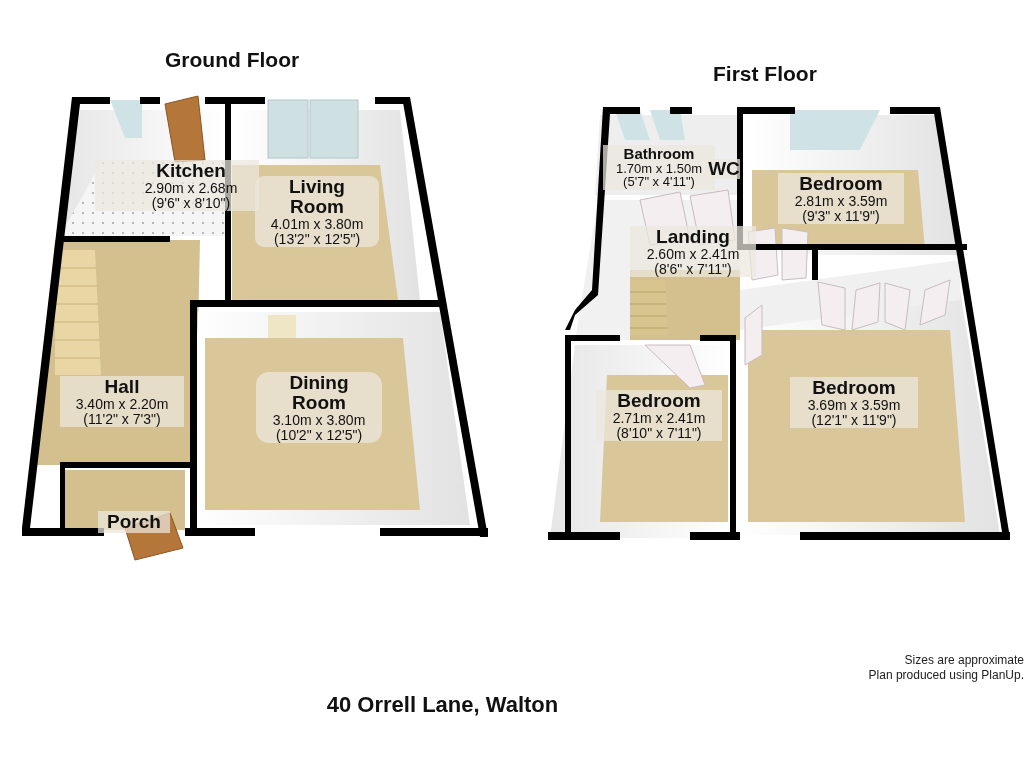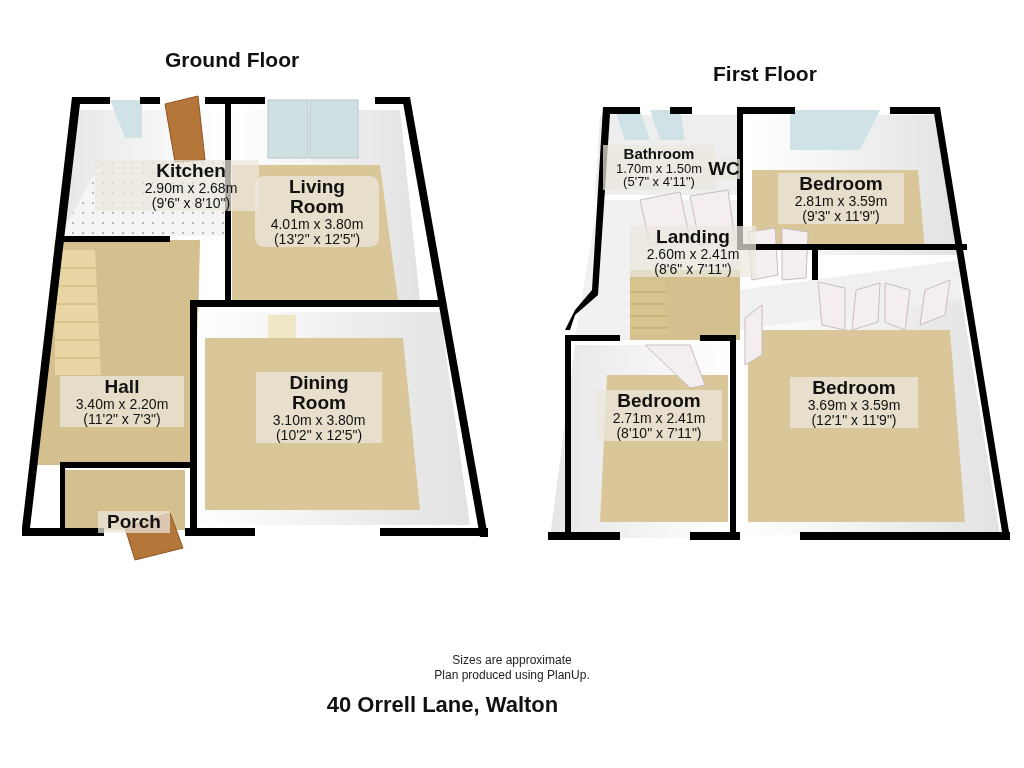--- a/index.html
+++ b/index.html
@@ -4,21 +4,21 @@
   <style>
     html, body { margin: 0; padding: 0; background: #ffffff; }
     body { width: 1024px; height: 768px; position: relative; overflow: hidden; font-family: "Liberation Sans", sans-serif; }
     .floor-title { position: absolute; font-weight: bold; font-size: 21px; color: #111; white-space: nowrap; }
     #gf-title { left: 165px; top: 48px; }
     #ff-title { left: 713px; top: 62px; }
     svg.plan { position: absolute; left: 0; top: 0; }
     .label { position: absolute; background: rgba(235,232,222,0.72); text-align: center; color: #111; padding: 1px 4px; line-height: 1.05; }
     .label .name { font-weight: bold; font-size: 19px; display: block; }
     .label .dim { font-size: 14px; display: block; }
-    .footer-note { position: absolute; left: 0; width: 1024px; text-align: center; font-size: 12px; color: #222; }
+    .footer-note { position: absolute; left: 0; width: 1024px; text-align: right; font-size: 12px; color: #222; }
     #note1 { top: 653px; }
     #note2 { top: 668px; }
     #address { position: absolute; left: 0; width: 819px; text-align: center; top: 692px; font-size: 22px; font-weight: bold; color: #111; margin-left: 33px; }
   </style>
 </head>
 <body>
 
 <div id="gf-title" class="floor-title">Ground Floor</div>
 <div id="ff-title" class="floor-title">First Floor</div>
 
@@ -188,21 +188,21 @@
   <span class="name">Living</span>
   <span class="name">Room</span>
   <span class="dim">4.01m x 3.80m</span>
   <span class="dim">(13'2" x 12'5")</span>
 </div>
 <div class="label" style="left:60px; top:376px; width:116px;">
   <span class="name">Hall</span>
   <span class="dim">3.40m x 2.20m</span>
   <span class="dim">(11'2" x 7'3")</span>
 </div>
-<div class="label" style="left:256px; top:372px; width:118px;">
+<div class="label" style="left:256px; top:372px; width:118px;border-radius:13px;">
   <span class="name">Dining</span>
   <span class="name">Room</span>
   <span class="dim">3.10m x 3.80m</span>
   <span class="dim">(10'2" x 12'5")</span>
 </div>
 <div class="label" style="left:98px; top:495px; width:64px;margin-top:16px;">
   <span class="name">Porch</span>
 </div>
 
 <div class="label" style="left:603px; top:145px; width:104px;">

